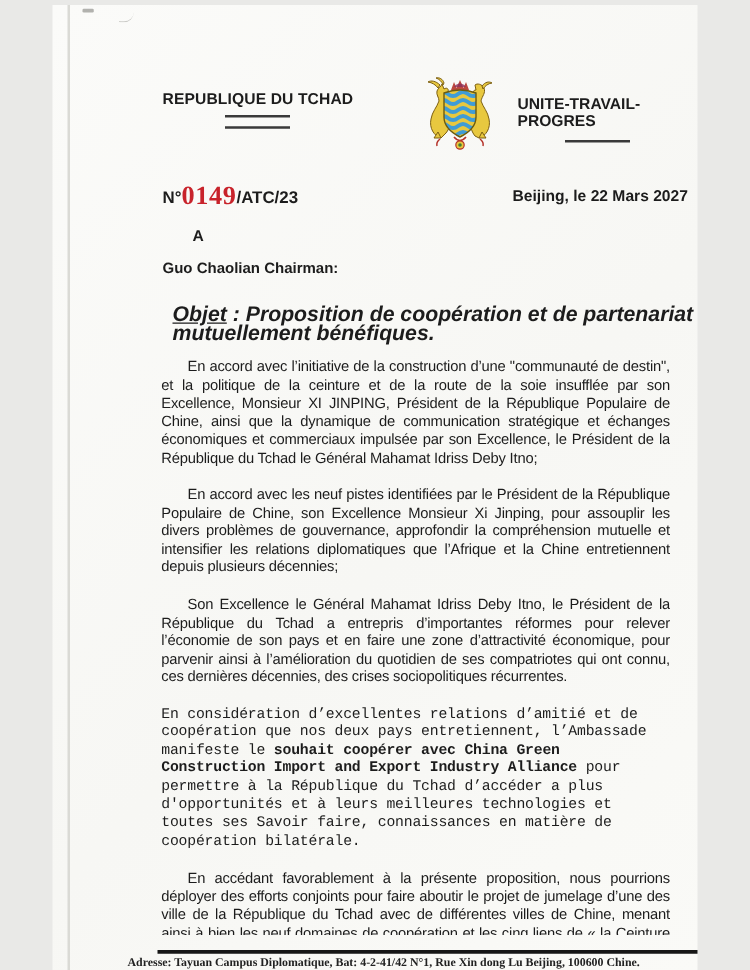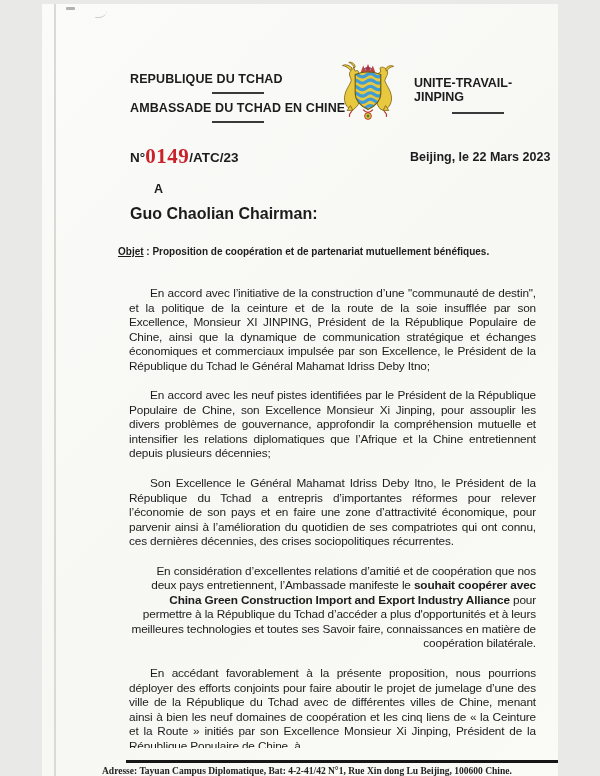--- a/index.html
+++ b/index.html
@@ -23,50 +23,49 @@
   .hdr-right{position:absolute;left:372px;top:72px;font-weight:bold;font-size:12.5px;}
   .hdr-right .rule{margin:8px 0 0 38px;}
 
   
   .refline{position:absolute;left:88px;top:140px;white-space:nowrap;}
   .ref-prefix,.ref-suffix{font-weight:bold;font-size:13.5px;vertical-align:baseline;}
   .ref-number{font-family:"Liberation Serif",serif;font-weight:bold;font-size:21px;color:#c8232b;letter-spacing:.5px;vertical-align:-1px;}
   .dateline{position:absolute;left:368px;top:146px;font-weight:bold;font-size:12.5px;white-space:nowrap;}
 
   .salutation{position:absolute;left:112px;top:178px;font-weight:bold;font-size:12.5px;}
-  .recipient{position:absolute;left:88px;top:203px;font-weight:bold;font-size:16px;line-height:14.5px;}
+  .recipient{position:absolute;left:88px;top:203px;font-weight:bold;font-size:12px;line-height:14.5px;}
 
-  .subject{position:absolute;left:76px;top:241px;width:428px;font-weight:bold;font-size:10px;line-height:14.5px;}
+  .subject{position:absolute;left:96px;top:241px;width:428px;font-weight:bold;font-size:17px;line-height:14.5px;font-style:italic;}
   .subject .objet{text-decoration:underline;}
 
   
   .body-text{position:absolute;left:87px;top:282px;width:407px;height:462px;overflow:hidden;
     font-size:11.8px;line-height:14.55px;letter-spacing:-0.15px;}
   .body-text p{margin:0 0 15px 0;text-align:justify;text-indent:21px;}
-  .body-text p.no-indent{text-indent:0;text-align:right;}
+  .body-text p.no-indent{text-indent:0;text-align:left;font-family:Liberation Mono, monospace;}
   .b{font-weight:bold;}
 
   
   .foot-rule{position:absolute;left:84px;top:756px;width:466px;border-top:3px solid #161616;}
   .foot-addr{position:absolute;left:60px;top:762px;width:514px;
     font-family:"Liberation Serif",serif;font-weight:bold;font-size:9.5px;color:#222;white-space:nowrap;}
 </style>
 </head>
 <body>
 
 <div class="page">
 
   <div class="scan-left-line"></div>
   <div class="artifact-dash"></div>
   <div class="artifact-curl"></div>
 
   <div class="hdr-left">
     <div class="l1">REPUBLIQUE DU TCHAD</div>
     <div class="rule"></div>
-    <div class="l2">AMBASSADE DU TCHAD EN CHINE</div>
     <div class="rule"></div>
   </div>
 
   <div class="emblem">
     <svg width="80" height="64" viewBox="0 0 100 78" aria-hidden="true">
 
       <path d="M41,14 l3,-8 2.5,6 3.5,-8 3.5,8 2.5,-6 3,8 z" fill="#b5332a" opacity=".9"></path>
       <path d="M44,11 a7,7 0 0 1 12,0 z" fill="#8c2f5a" opacity=".8"></path>
 
       <g fill="#e8c83f" stroke="#7c5f12" stroke-width="1">
@@ -101,29 +100,29 @@
       <path d="M44,61 q6,7 12,0" stroke="#b5332a" stroke-width="1.6" fill="none"></path>
       <circle cx="50" cy="69" r="4.2" fill="#e8c83f" stroke="#b5332a" stroke-width="1.2"></circle>
       <circle cx="50" cy="69" r="1.8" fill="#3f7d35"></circle>
 
       <path d="M30,63 q-4,3 -3,7" stroke="#b5332a" stroke-width="1.5" fill="none"></path>
       <path d="M70,63 q4,3 3,7" stroke="#b5332a" stroke-width="1.5" fill="none"></path>
     </svg>
   </div>
 
   <div class="hdr-right">
-    <div>UNITE-TRAVAIL- JINPING</div>
+    <div>UNITE-TRAVAIL- PROGRES</div>
     <div class="rule"></div>
   </div>
 
   <div class="refline">
     <span class="ref-prefix">N°</span><span class="ref-number">0149</span><span class="ref-suffix">/ATC/23</span>
   </div>
 
-  <div class="dateline">Beijing, le 22 Mars 2023</div>
+  <div class="dateline">Beijing, le 22 Mars 2027</div>
 
   <div class="salutation">A</div>
   <div class="recipient">
     <div>Guo Chaolian Chairman:</div>
   </div>
 
   <div class="subject">
     <span class="objet">Objet</span><span> : </span><span>Proposition de coopération et de partenariat mutuellement bénéfiques.</span>
   </div>
 

